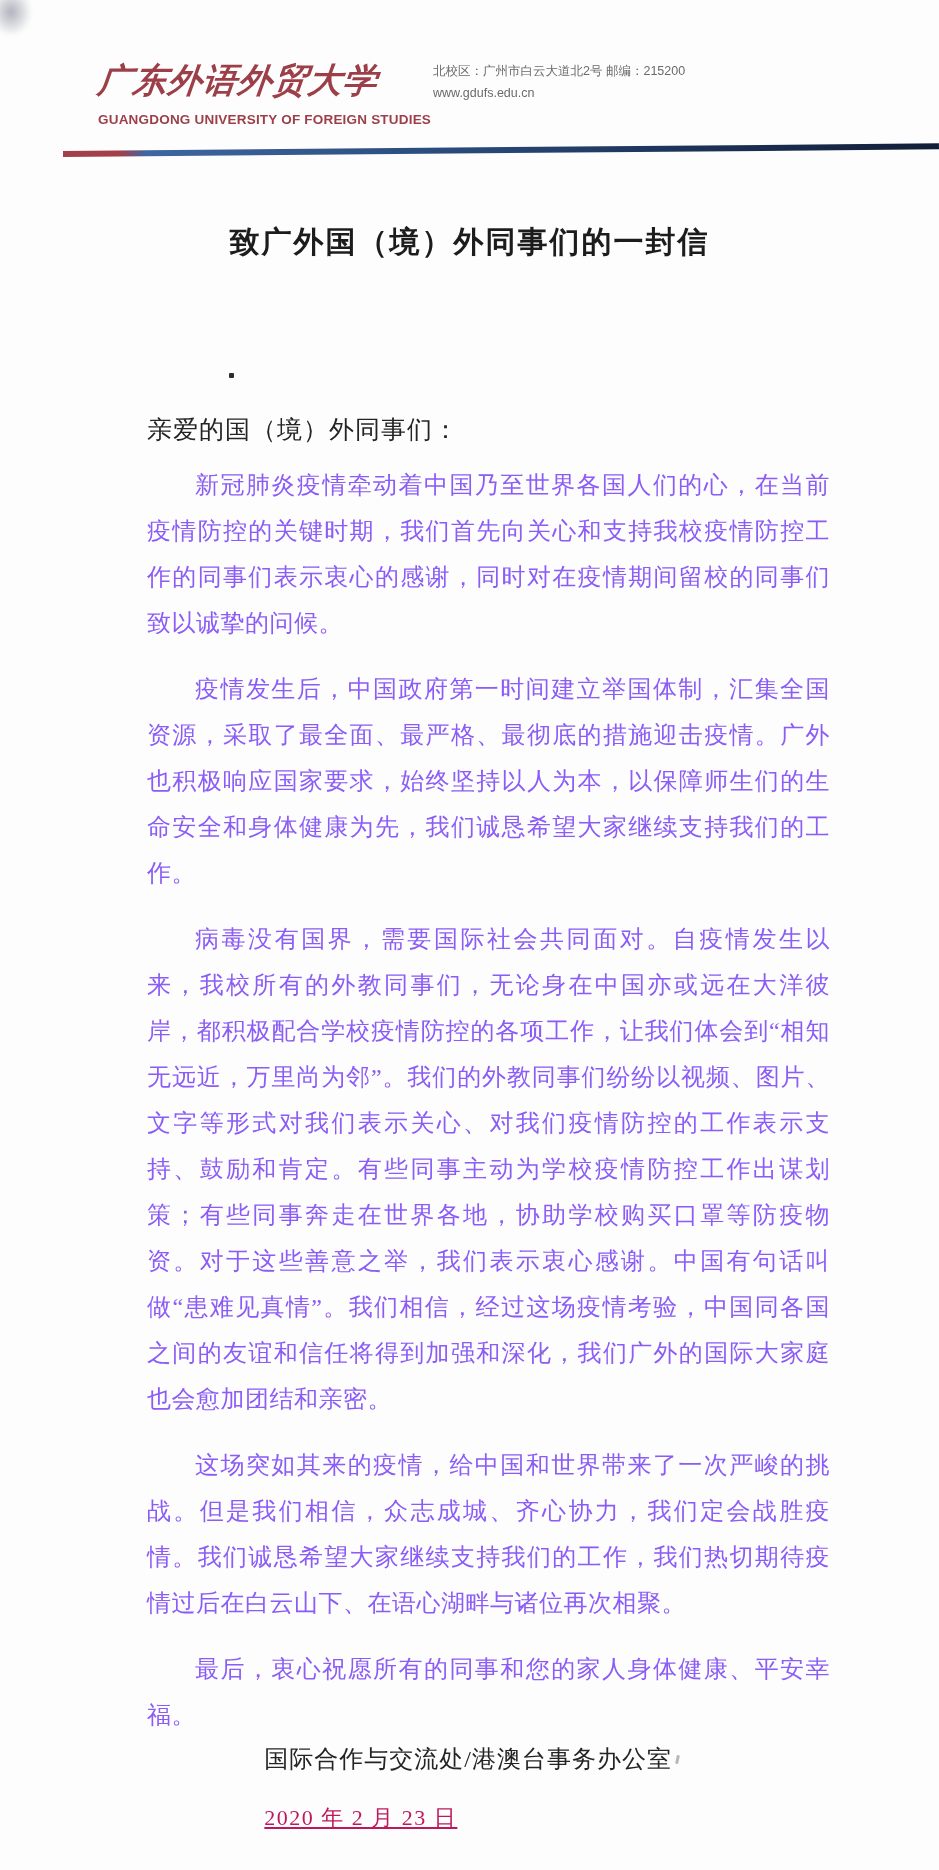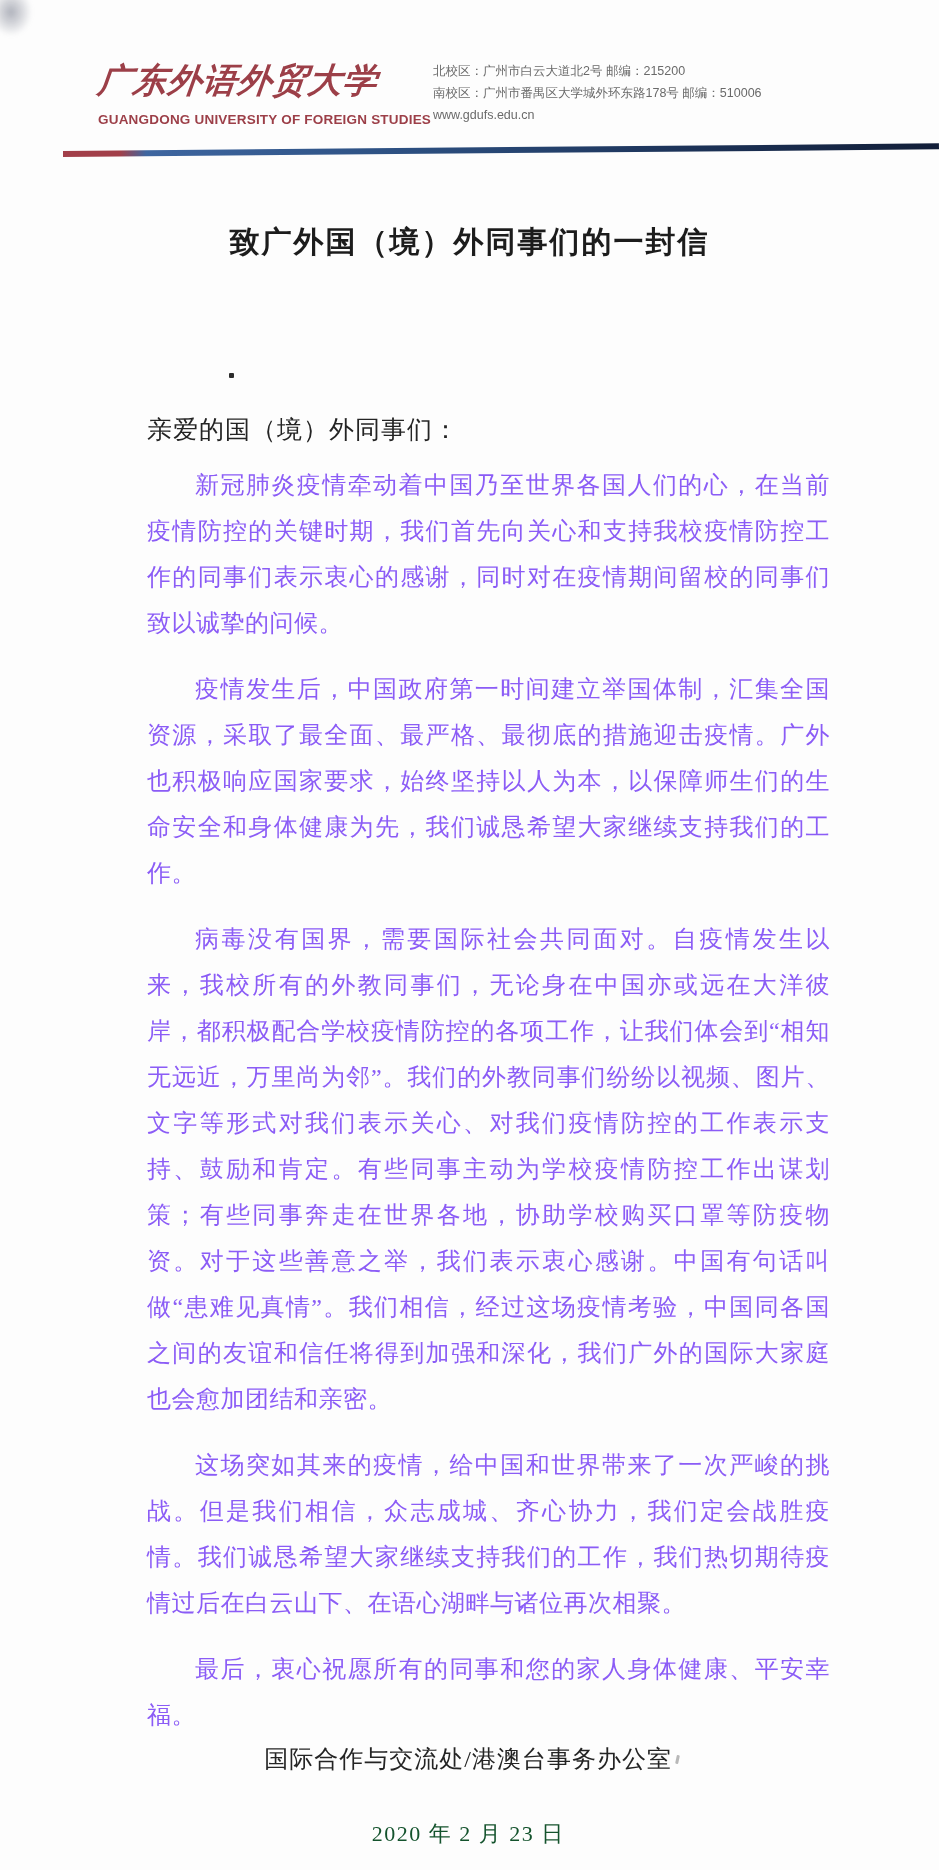--- a/index.html
+++ b/index.html
@@ -54,24 +54,24 @@
   }
   .body-block{
     position:absolute;left:147px;top:462px;width:683px;
   }
   .body-block p{
     margin:0 0 20px 0;
     font-size:24px;line-height:46px;color:#8b5cf6;
     text-align:justify;text-indent:2em;letter-spacing:0.5px;font-family:Liberation Serif, serif;
   }
   .sig-block{
-    position:absolute;right:267px;top:1743px;text-align:center;
+    position:absolute;right:267px;top:1743px;text-align:left;
   }
   .sig-office{font-size:24px;color:#242424;letter-spacing:1px;white-space:nowrap;}
-  .sig-date{font-size:22px;color:#14532d;letter-spacing:1.5px;white-space:nowrap;margin-top:44px;}
+  .sig-date{font-size:22px;color:#be185d;letter-spacing:1.5px;white-space:nowrap;margin-top:28px;text-decoration:underline;}
   
   .corner-smudge{
     position:absolute;left:-10px;top:-12px;width:42px;height:48px;
     background:radial-gradient(closest-side,rgba(110,115,132,0.55),rgba(110,115,132,0));
     filter:blur(2px);
   }
   .speck-1{position:absolute;left:229px;top:373px;width:5px;height:5px;background:#2c2c2c;border-radius:1px;}
   .speck-2{position:absolute;left:541px;top:1350px;width:3px;height:5px;background:#777;opacity:.55;border-radius:1px;}
   .speck-3{position:absolute;left:676px;top:1755px;width:3px;height:9px;background:#8a8a8a;opacity:.6;transform:rotate(12deg);border-radius:1px;}
 </style>
@@ -85,21 +85,20 @@
   <div class="speck-2"></div>
   <div class="speck-3"></div>
 
   <div class="logo-block">
     <div class="logo-cn">广东外语外贸大学</div>
     <div class="logo-en">GUANGDONG UNIVERSITY OF FOREIGN STUDIES</div>
   </div>
 
   <div class="contact-block">
     <div>北校区：广州市白云大道北2号  邮编：215200</div>
-    <div>南校区：广州市番禺区大学城外环东路178号 邮编：510006</div>
     <div>www.gdufs.edu.cn</div>
   </div>
 
   <div class="divider"></div>
 
   <div class="doc-title">致广外国（境）外同事们的一封信</div>
 
   <div class="salutation">亲爱的国（境）外同事们：</div>
 
   <div class="body-block">

